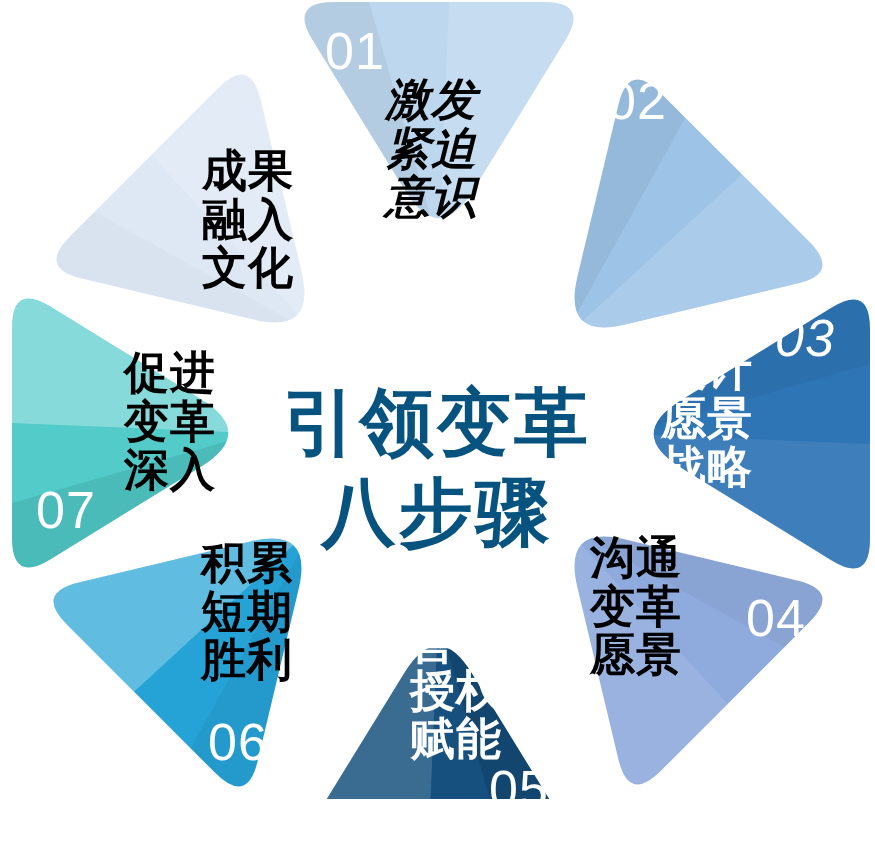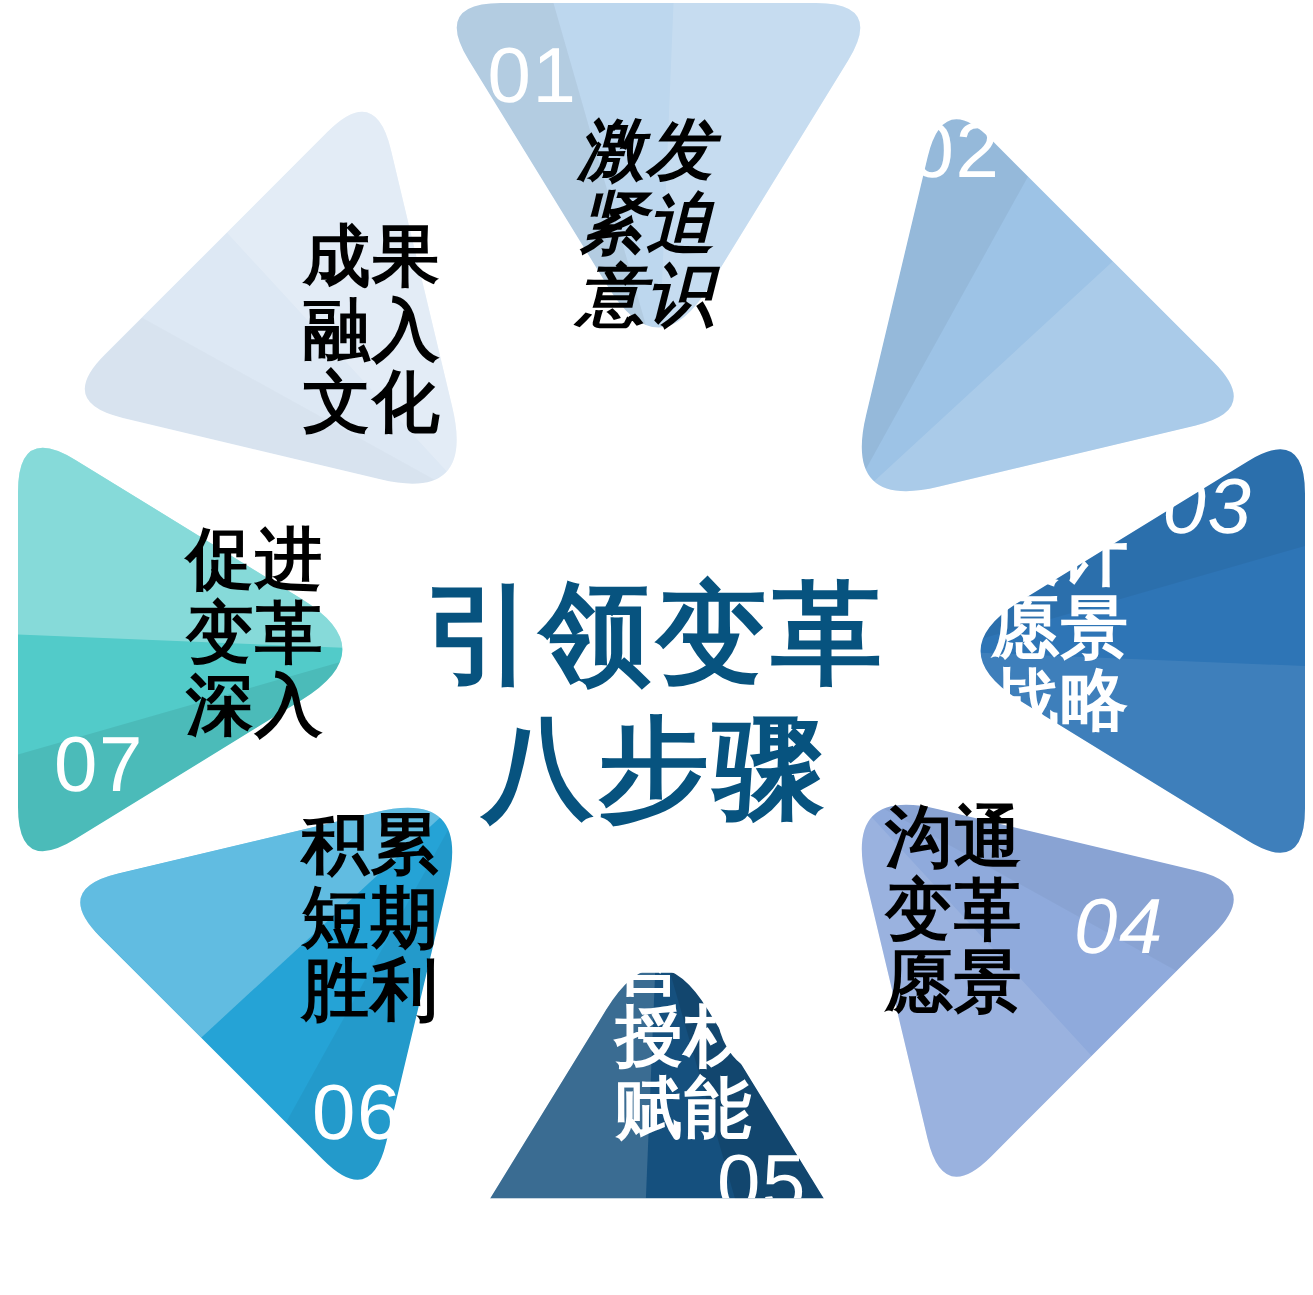--- a/index.html
+++ b/index.html
@@ -127,22 +127,22 @@
       <g clip-path="url(#petalClip)">
         <path d="M 10 -120 L 150 -120 L 0 124 Z" fill="#ffffff" opacity="0.20"></path>
         <path d="M -150 -120 L -70 -120 L 0 124 Z" fill="#000000" opacity="0.02"></path>
       </g>
     </g>
   </svg>
 
   <div class="num" style="left:325px; top:25px;">01</div>
   <div class="num" style="left:607px; top:75px;">02</div>
   <div class="num" style="left:775px; top:312px;font-style:italic;">03</div>
-  <div class="num" style="left:716px; top:592px;font-style:italic;">04</div>
-  <div class="num" style="left:478px; top:763px;">05</div>
+  <div class="num" style="left:746px; top:592px;">04</div>
+  <div class="num" style="left:489px; top:763px;">05</div>
   <div class="num" style="left:208px; top:716px;">06</div>
   <div class="num" style="left:36px;  top:484px;">07</div>
 
   <div class="lbl" style="left: 431px; top: 149px; color: rgb(0, 0, 0); font-style: italic;">激发
 紧迫
 意识</div>
   <div class="lbl" style="left: 707px; top: 419px; color: rgb(255, 255, 255);">设计
 愿景
 战略</div>
   <div class="lbl" style="left: 636px; top: 607px; color: rgb(0, 0, 0);">沟通

